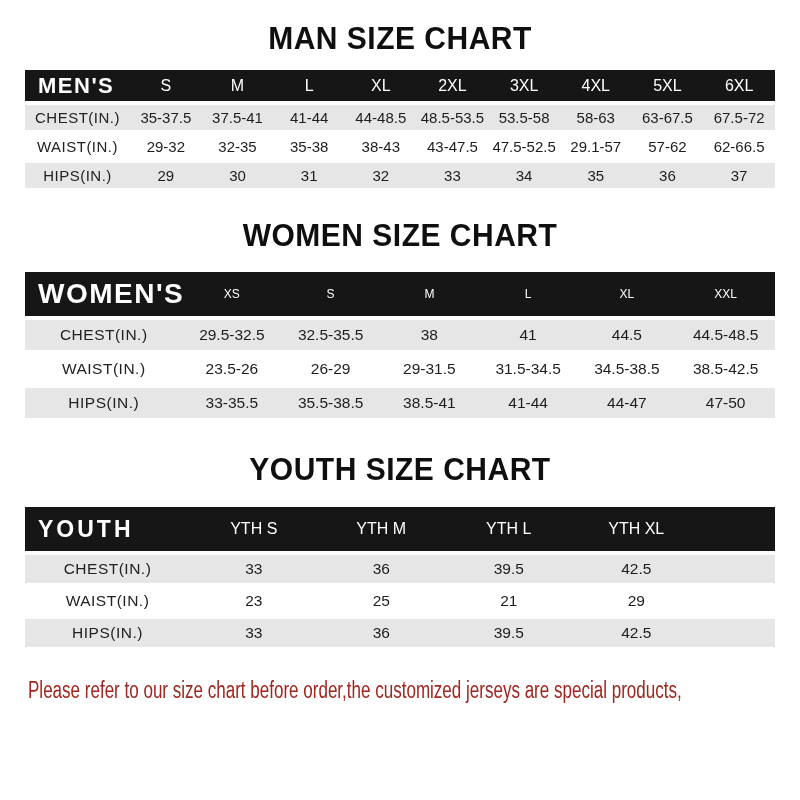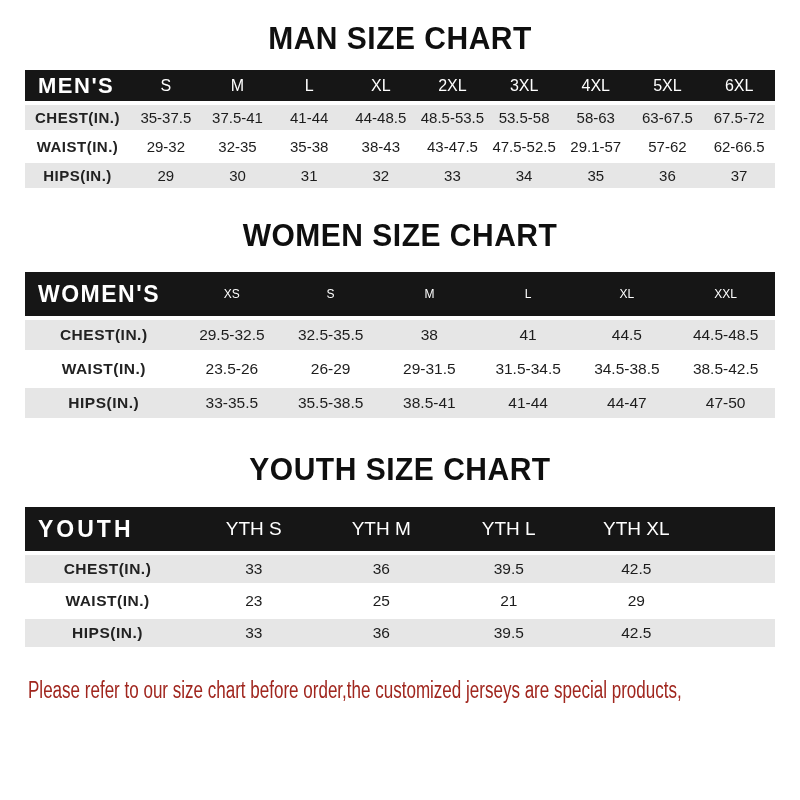--- a/index.html
+++ b/index.html
@@ -64,32 +64,32 @@
     padding-left: 13px;
     font-weight: bold;
     letter-spacing: 1.5px;
   }
   .size-table tbody td {
     text-align: center;
     color: #1d1d1d;
     background: #ffffff;
   }
   .size-table tbody tr:nth-child(odd) td { background: var(--stripe, #E6E6E6); }
-  .size-table tbody td.row-label { letter-spacing: 0.5px; color: #222; font-weight: bold; }
+  .size-table tbody td.row-label { letter-spacing: 0.5px; color: #222; }
 
   
   .sec-0 .size-table thead th { height: 31px; font-size: 16px; margin-left: 28px; }
   .sec-0 .size-table thead th.table-label { font-size: 22px; }
   .sec-0 .size-table tbody td { padding: 4px 0; font-size: 15px; }
 
   .sec-1 .size-table thead th { height: 44px; font-size: 12px; }
-  .sec-1 .size-table thead th.table-label { font-size: 23px; }
+  .sec-1 .size-table thead th.table-label { font-size: 28px; }
   .sec-1 .size-table tbody td { padding: 6px 0; font-size: 15.5px; }
 
-  .sec-2 .size-table thead th { height: 44px; font-size: 19px; }
+  .sec-2 .size-table thead th { height: 44px; font-size: 16px; }
   .sec-2 .size-table thead th.table-label { font-size: 23px; letter-spacing: 3px; }
   .sec-2 .size-table tbody td { padding: 5px 0; font-size: 15.5px; }
 
   
   .notice { margin-top: 26px; padding-left: 28px; }
   .notice p {
     margin: 0 0 7px 0;
     font-size: 23px;
     color: var(--notice, #A0261E);
     white-space: nowrap;

